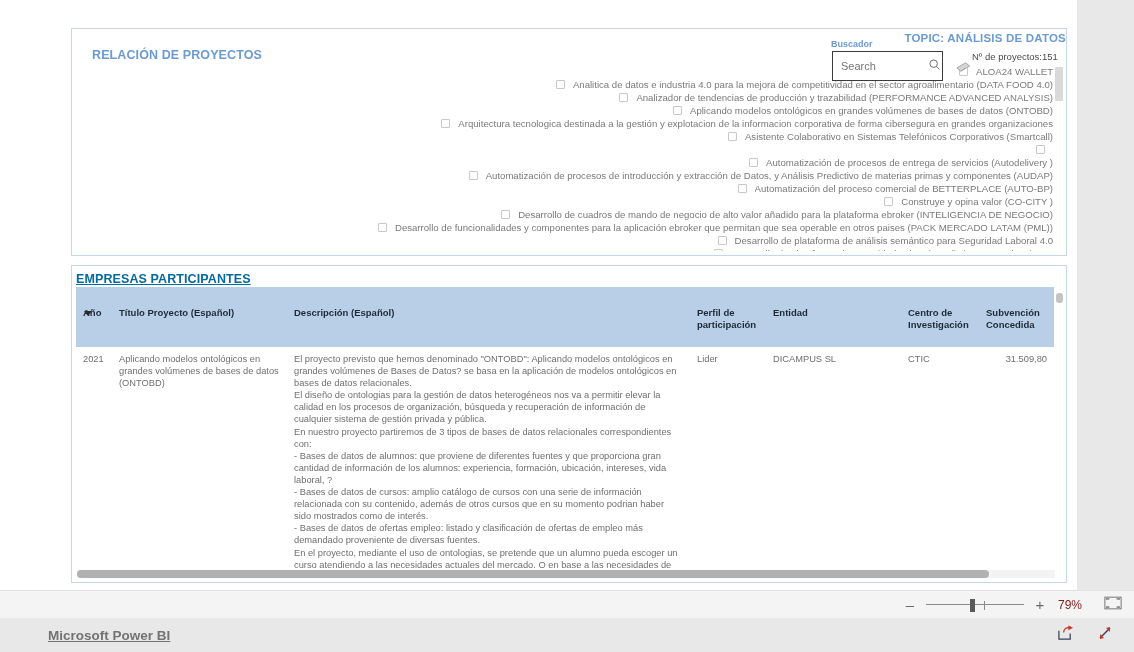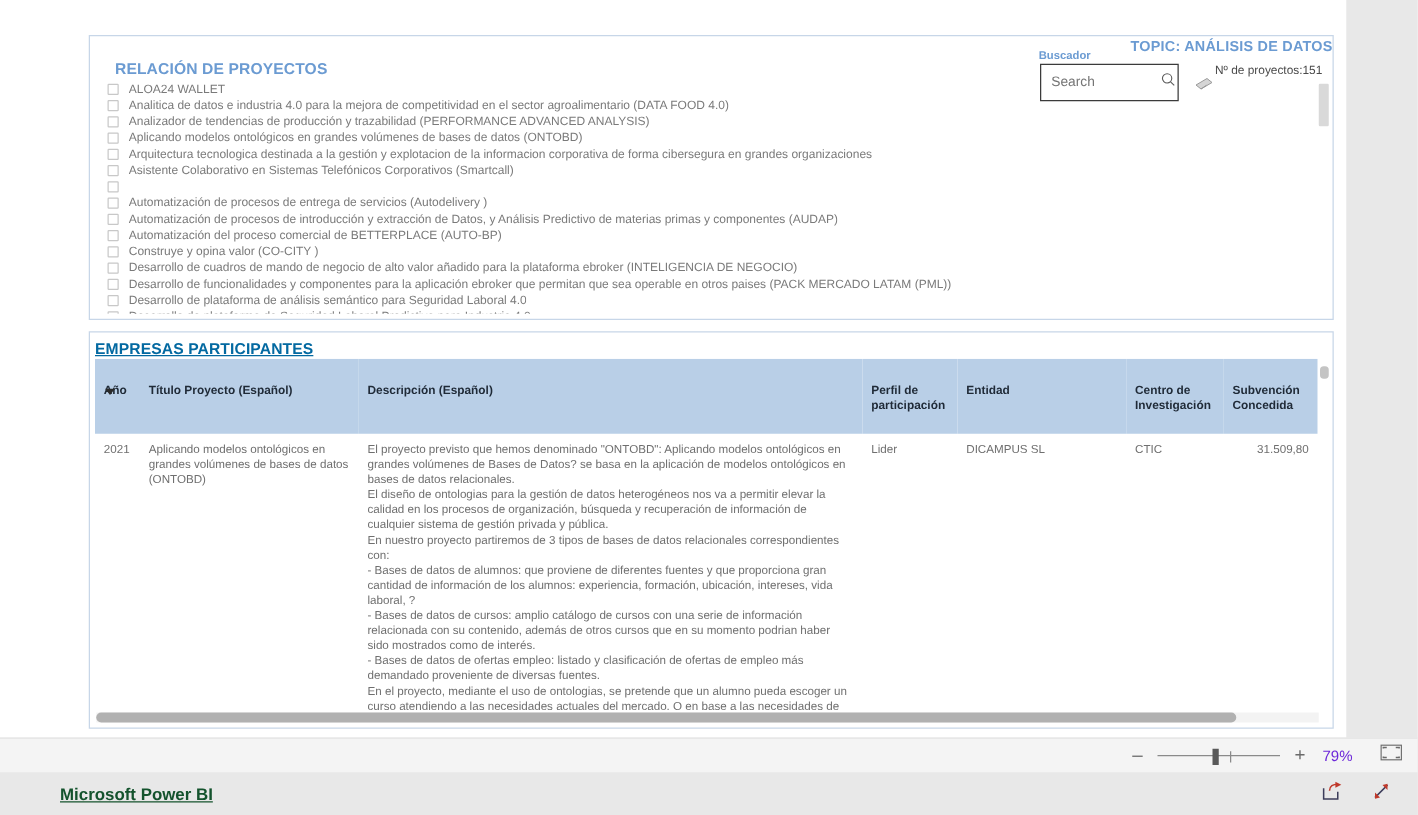--- a/index.html
+++ b/index.html
@@ -52,20 +52,21 @@
     left: 9px; top: 36px;
     width: 972px; height: 186px;
     overflow: hidden;
   }
   .proj-item {
     display: flex;
     align-items: flex-start;
     height: 13px;
     margin-bottom: 0px;
     line-height: 13px;
+    justify-content: flex-end;
   }
   .proj-check {
     width: 9px; height: 9px;
     flex: 0 0 9px;
     border: 1px solid #c8c8c8;
     background: #fff;
     margin-top: 2px;
     margin-right: 8px;
     margin-left: 5px;
     border-radius: 1px;
@@ -240,39 +241,39 @@
     width: 5px; height: 13px;
     background: #595959;
   }
   #zoom-tick {
     position: absolute;
     left: 58px; top: 3px;
     width: 1px; height: 9px;
     background: #8a8a8a;
   }
   #zoom-value {
-    font-size: 12px; color: #6d28d9;
+    font-size: 12px; color: #7f1d1d;
     margin: 0 14px 0 10px;
     min-width: 32px;
   }
   #fit-icon { margin-right: 12px; }
 
   
   #footer {
     position: absolute;
     left: 0; top: 618px;
     width: 1134px; height: 34px;
     background: #e8e8e8;
     display: flex;
     align-items: center;
   }
   #powerbi-link {
     margin-left: 12px;
     font-size: 13.5px;
-    color: #14532d;
+    color: #737373;
     text-decoration: underline;
     font-weight: bold;
     cursor: pointer;
     padding-left: 36px;
   }
   #footer-actions {
     margin-left: auto;
     display: flex;
     align-items: center;
     gap: 22px;

